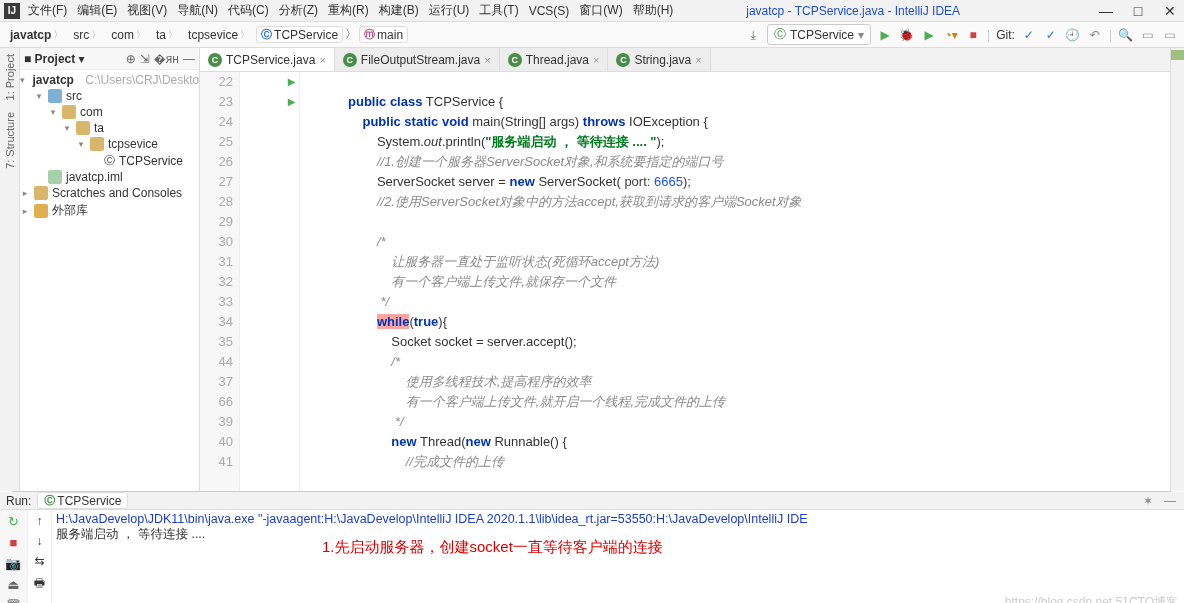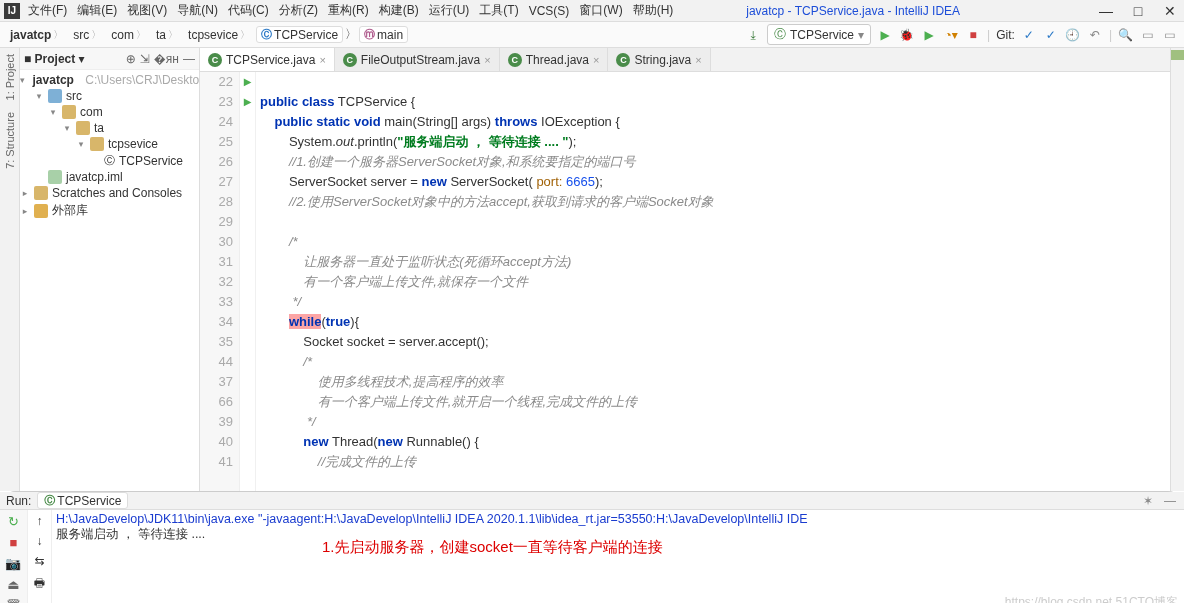--- a/index.html
+++ b/index.html
@@ -39,30 +39,30 @@
 .folder-ic { background: #d8b66a; border-radius: 2px; }
 .srcfolder-ic { background: #7eb0d6; border-radius: 2px; }
 .file-ic { background: #a8d0a8; border-radius: 2px; }
 .lib-ic { background: #e0b050; border-radius: 2px; }
 .editor { flex: 1; display: flex; flex-direction: column; min-width: 0; }
 .tabs { display: flex; height: 24px; background: #f2f2f2; border-bottom: 1px solid #ddd; }
 .tab-e { display: flex; align-items: center; gap: 4px; padding: 0 8px; border-right: 1px solid #ddd; cursor: pointer; background: #ededed; }
 .tab-e.active { background: #fff; }
 .tab-e .close { color: #999; font-size: 11px; }
 .tab-e .ic-c { display: inline-flex; width: 14px; height: 14px; background: #4a8c4a; color: #fff; border-radius: 7px; align-items: center; justify-content: center; font-size: 9px; font-weight: bold; }
-.code { flex: 1; overflow: hidden; display: flex; font-family: "JetBrains Mono", Consolas, monospace; font-size: 13px; line-height: 20px; }
+.code { flex: 1; overflow: hidden; display: flex; font-family: "JetBrains Mono", Consolas, monospace; font-size: 13px; line-height: 20px; gap: 44px; }
 .gutter { width: 40px; background: #f7f7f7; color: #aaa; text-align: right; padding-right: 6px; border-right: 1px solid #eee; }
 .gut2 { width: 16px; background: #fff; border-right: 1px solid #f0f0f0; text-align: center; }
 .gut2 .run { color: #4caf50; font-size: 10px; }
 .lines { flex: 1; white-space: pre; padding-left: 4px; }
 .kw { color: #0033b3; font-weight: bold; }
 .str { color: #007c1f; font-weight: bold; }
 .cm { color: #8a8a8a; font-style: italic; }
 .num { color: #1750eb; }
-.lbl { color: #a16207; }
+.lbl { color: #404040; }
 .hl { background: #fca5a5; }
 .runpane { height: 112px; border-top: 1px solid #ccc; display: flex; flex-direction: column; border-radius: 16px; }
 .rp-head { display: flex; align-items: center; height: 22px; background: #f2f2f2; border-bottom: 1px solid #ddd; padding: 0 6px; gap: 6px; }
 .rp-head .spacer { flex: 1; }
 .rp-body { flex: 1; display: flex; }
 .rp-left { width: 28px; background: #f7f7f7; border-right: 1px solid #eee; display: flex; flex-direction: column; align-items: center; gap: 6px; padding-top: 4px; }
 .rp-left .ic { cursor: pointer; font-size: 13px; color: #666; }
 .rp-left2 { width: 24px; background: #fff; display: flex; flex-direction: column; align-items: center; gap: 6px; padding-top: 4px; border-right: 1px solid #eee; }
 .rp-out { flex: 1; font-family: Consolas, monospace; font-size: 12.5px; padding: 2px 4px; color: #333; position: relative; }
 .rp-out .l1 { color: #1a3ccf; white-space: nowrap; }

